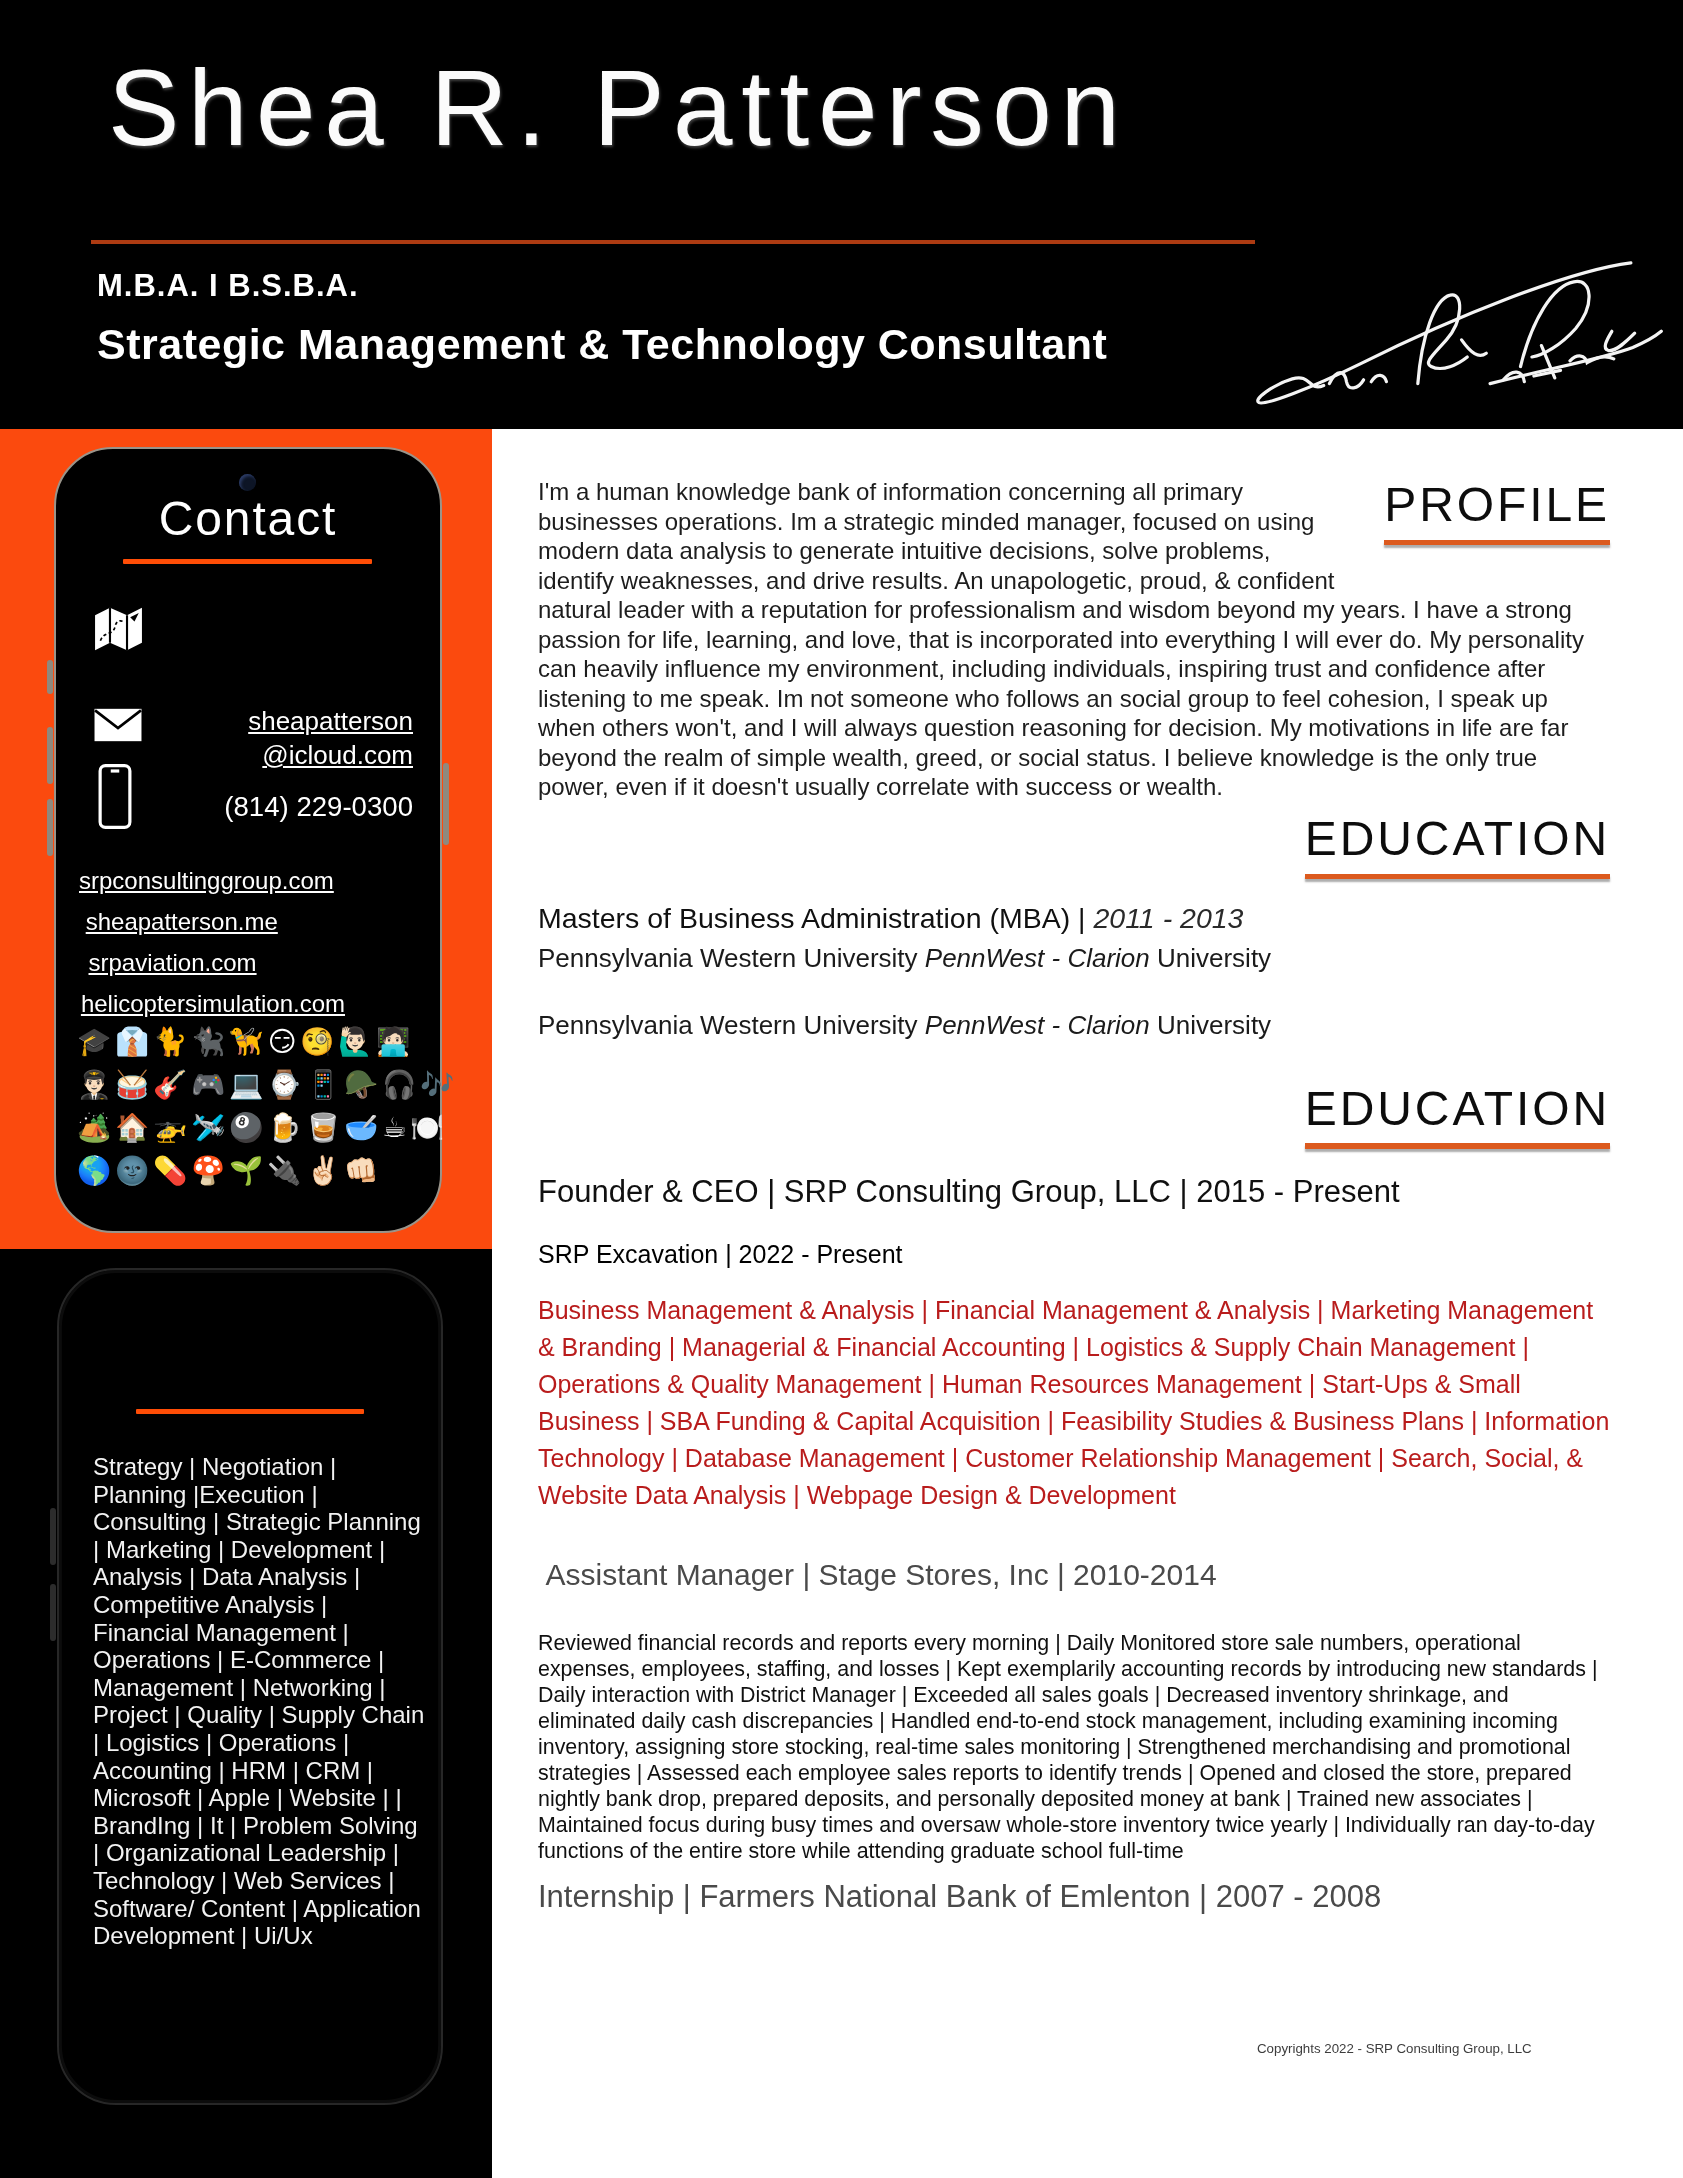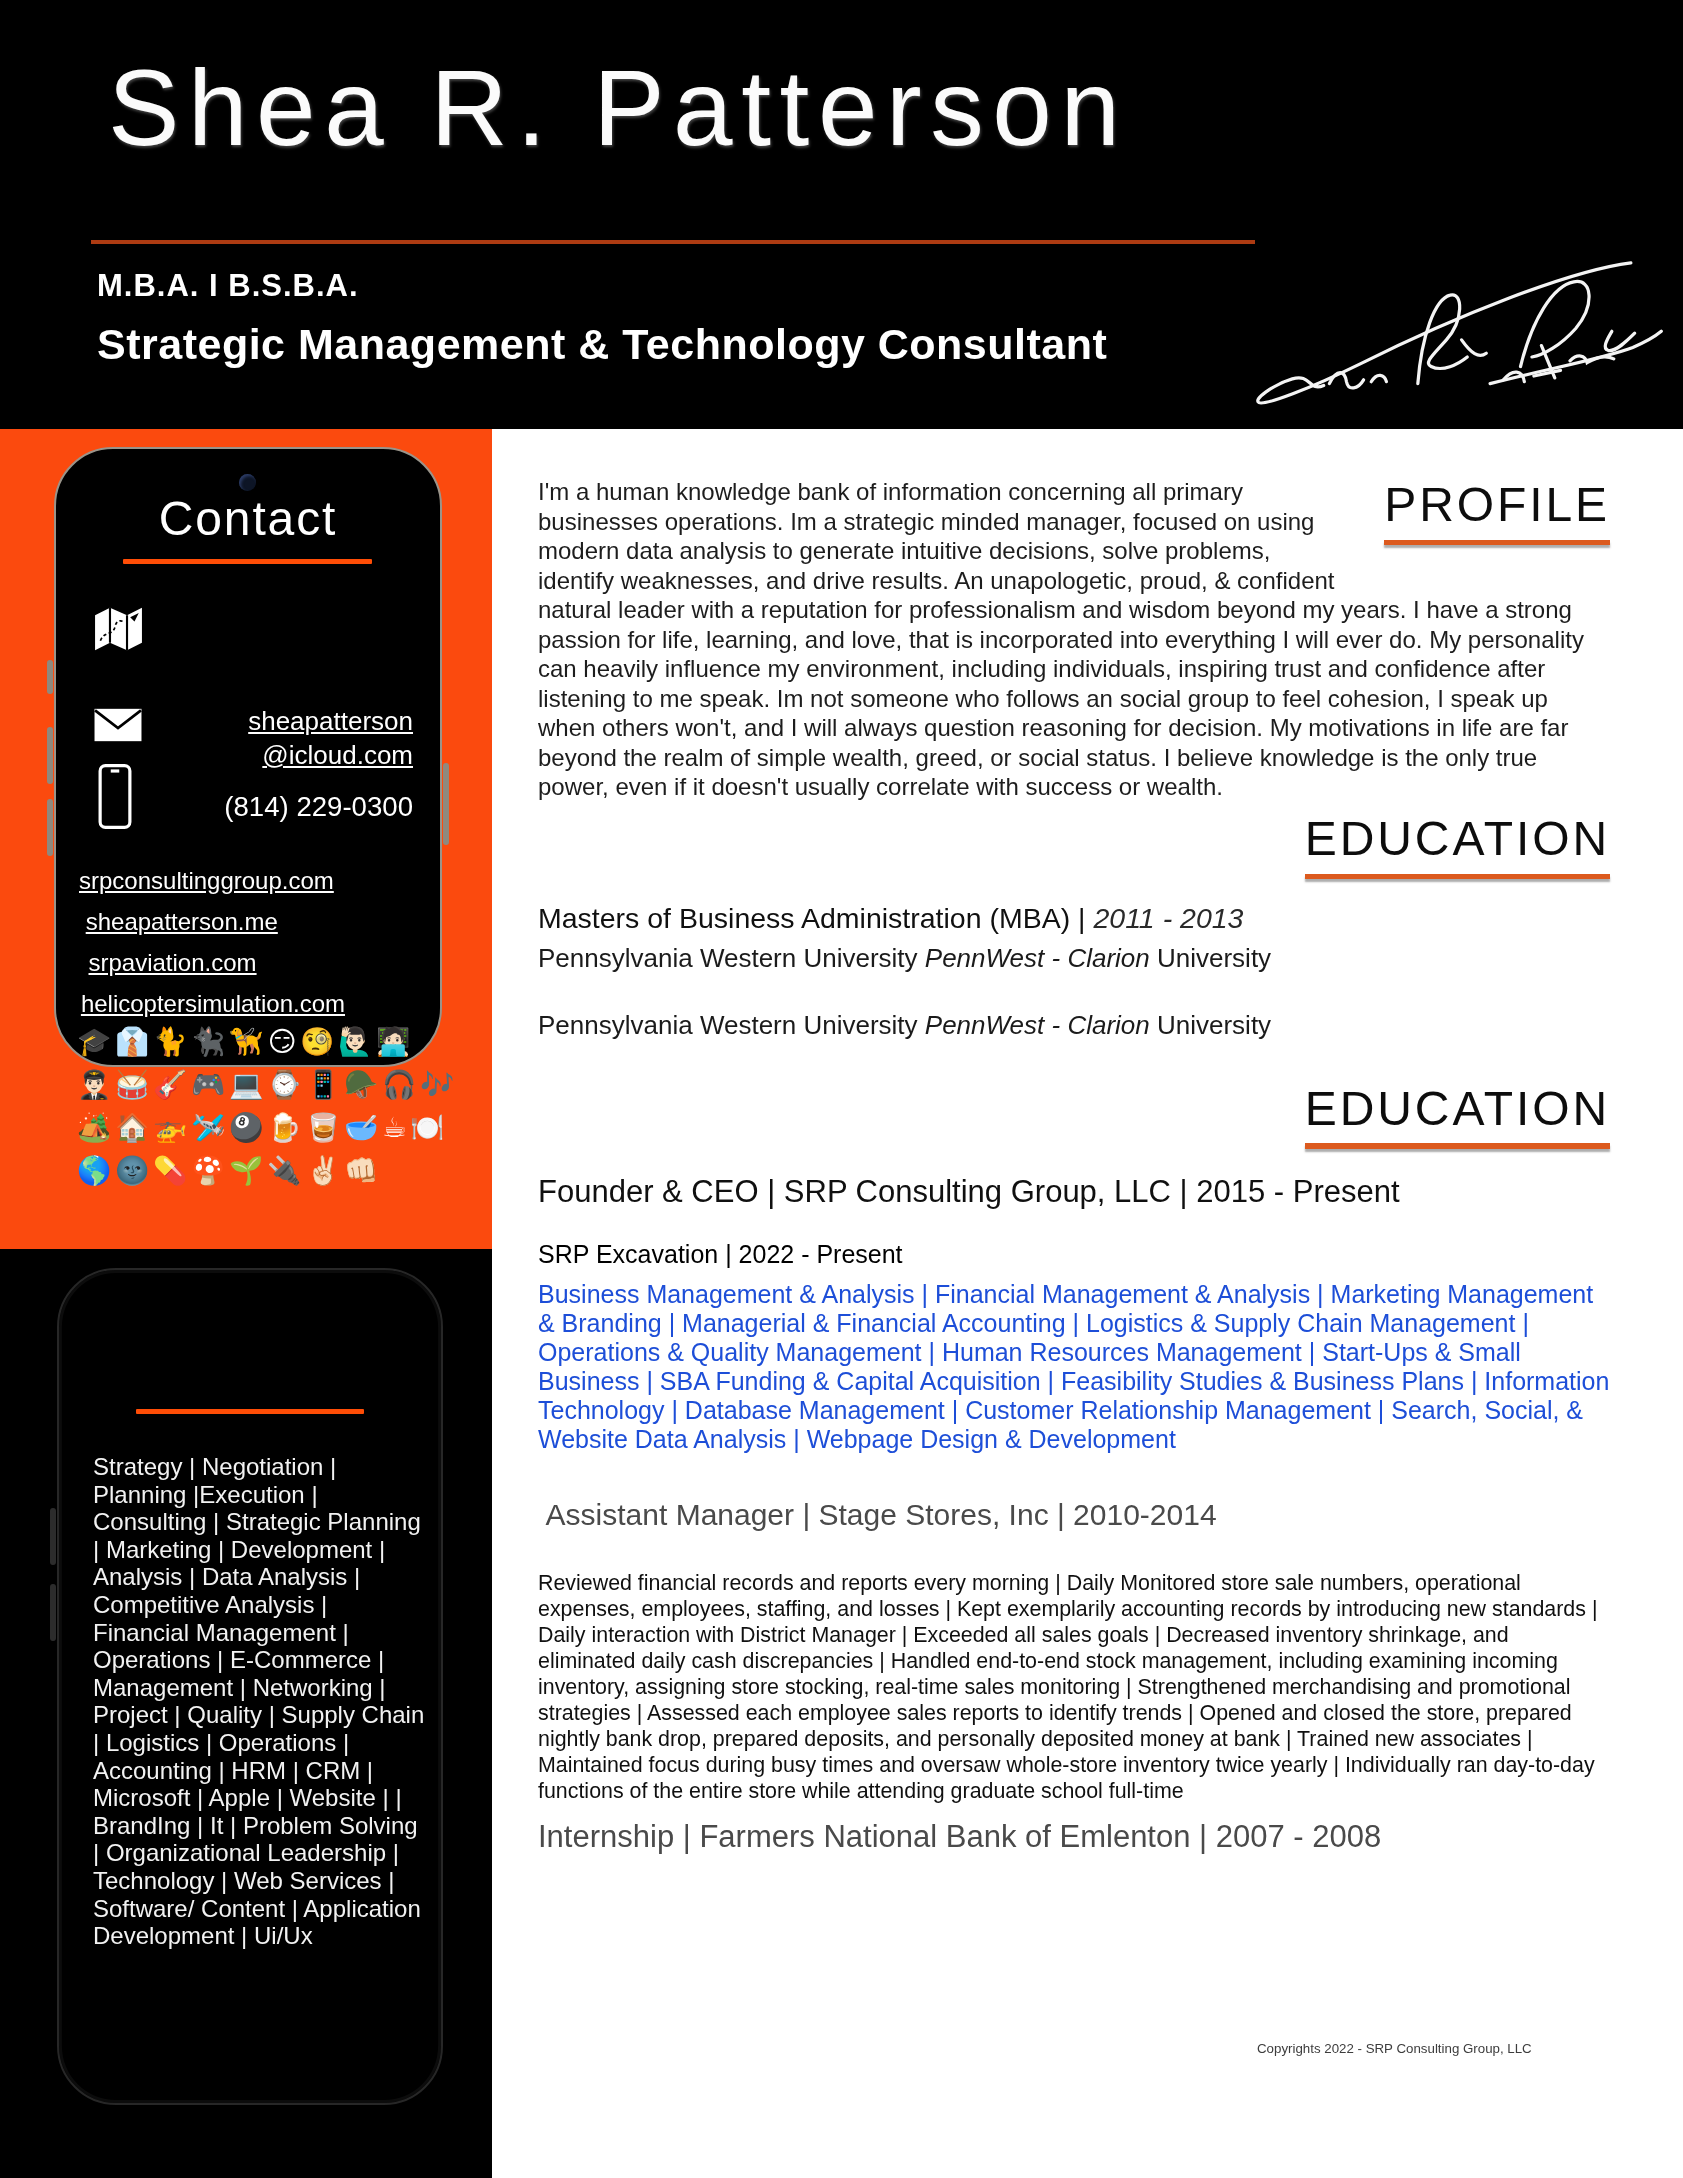--- a/index.html
+++ b/index.html
@@ -13,21 +13,21 @@
   .name-rule{position:absolute;left:91px;top:240px;width:1164px;height:3.8px;background:#ad3b12;}
   .creds{position:absolute;left:97px;top:268px;font-size:31px;font-weight:700;color:#fff;letter-spacing:1px;}
   .tagline{position:absolute;left:97px;top:320px;font-size:43px;font-weight:700;color:#fff;letter-spacing:0.5px;}
   .signature{position:absolute;left:1216px;top:240px;width:455px;height:175px;}
 
   
   .sidebar-black{position:absolute;left:0;top:429px;width:492px;height:1749px;background:#000;}
   .orange-panel{position:absolute;left:0;top:429px;width:492px;height:820px;background:#fb4a0e;}
 
   .phone{position:absolute;border-radius:59px;background:#000;box-sizing:border-box;}
-  .phone-contact{left:54px;top:447px;width:388px;height:620px;border:2.9px solid #9a948a;
+  .phone-contact{left:54px;top:447px;width:388px;height:786px;border:2.9px solid #9a948a;
                  box-shadow:inset 0 0 0 2.9px #1c1c1c, 0 0 0 1px #5c5side8;}
   .phone-knowledge{left:57px;top:1268px;width:386px;height:837px;border:2.9px solid #272727;
                    box-shadow:inset 0 0 0 2.9px #0c0c0c;}
   .side-btn{position:absolute;background:#8f897e;border-radius:2.9px;}
   .side-btn.dark{background:#2c2c2c;}
   .camera-dot{position:absolute;left:50%;top:25px;margin-left:-8.6px;width:17px;height:17px;border-radius:50%;
               background:#0d1526;box-shadow:inset 1.9px 1.9px 2.9px #2c3c66;}
   .phone-title{position:absolute;left:0;width:100%;text-align:center;color:#fff;font-weight:400;letter-spacing:1.9px;}
   .phone-contact .phone-title{top:42px;font-size:48px;}
   .phone-knowledge .phone-title{top:76px;font-size:42px;}
@@ -63,21 +63,21 @@
 
   .edu-head{margin-top:9.5px;}
   .edu-item{margin-top:23px;}
   .edu-degree{font-size:28.5px;color:#101010;}
   .edu-school{font-size:26px;color:#1b1b1b;margin-top:7.6px;}
   .yrs{font-style:italic;color:#2a2a2a;}
   .it{font-style:italic;}
   .exp-head{margin-top:40px;}
   .job-title{margin-top:25px;font-size:31px;color:#101010;}
   .job-sub{margin-top:30px;font-size:25px;color:#000;}
-  .job-body{margin-top:11px;font-size:25px;line-height:29px;color:#1d4ed8;}
+  .job-body{margin-top:23px;font-size:25px;line-height:37px;color:#b91c1c;}
   .job-title-gray{margin-top:44px;font-size:30px;color:#4a4a4a;padding-left:7.6px;}
   .job-body-sm{margin-top:38px;font-size:21.4px;line-height:26px;color:#101010;}
   .job-title-gray2{margin-top:15px;font-size:31px;color:#4a4a4a;}
   .copyright{position:absolute;left:1257px;top:2041px;font-size:13.3px;color:#3d3d3d;}
 </style>
 </head>
 <body>
 
 <div class="page">
 

